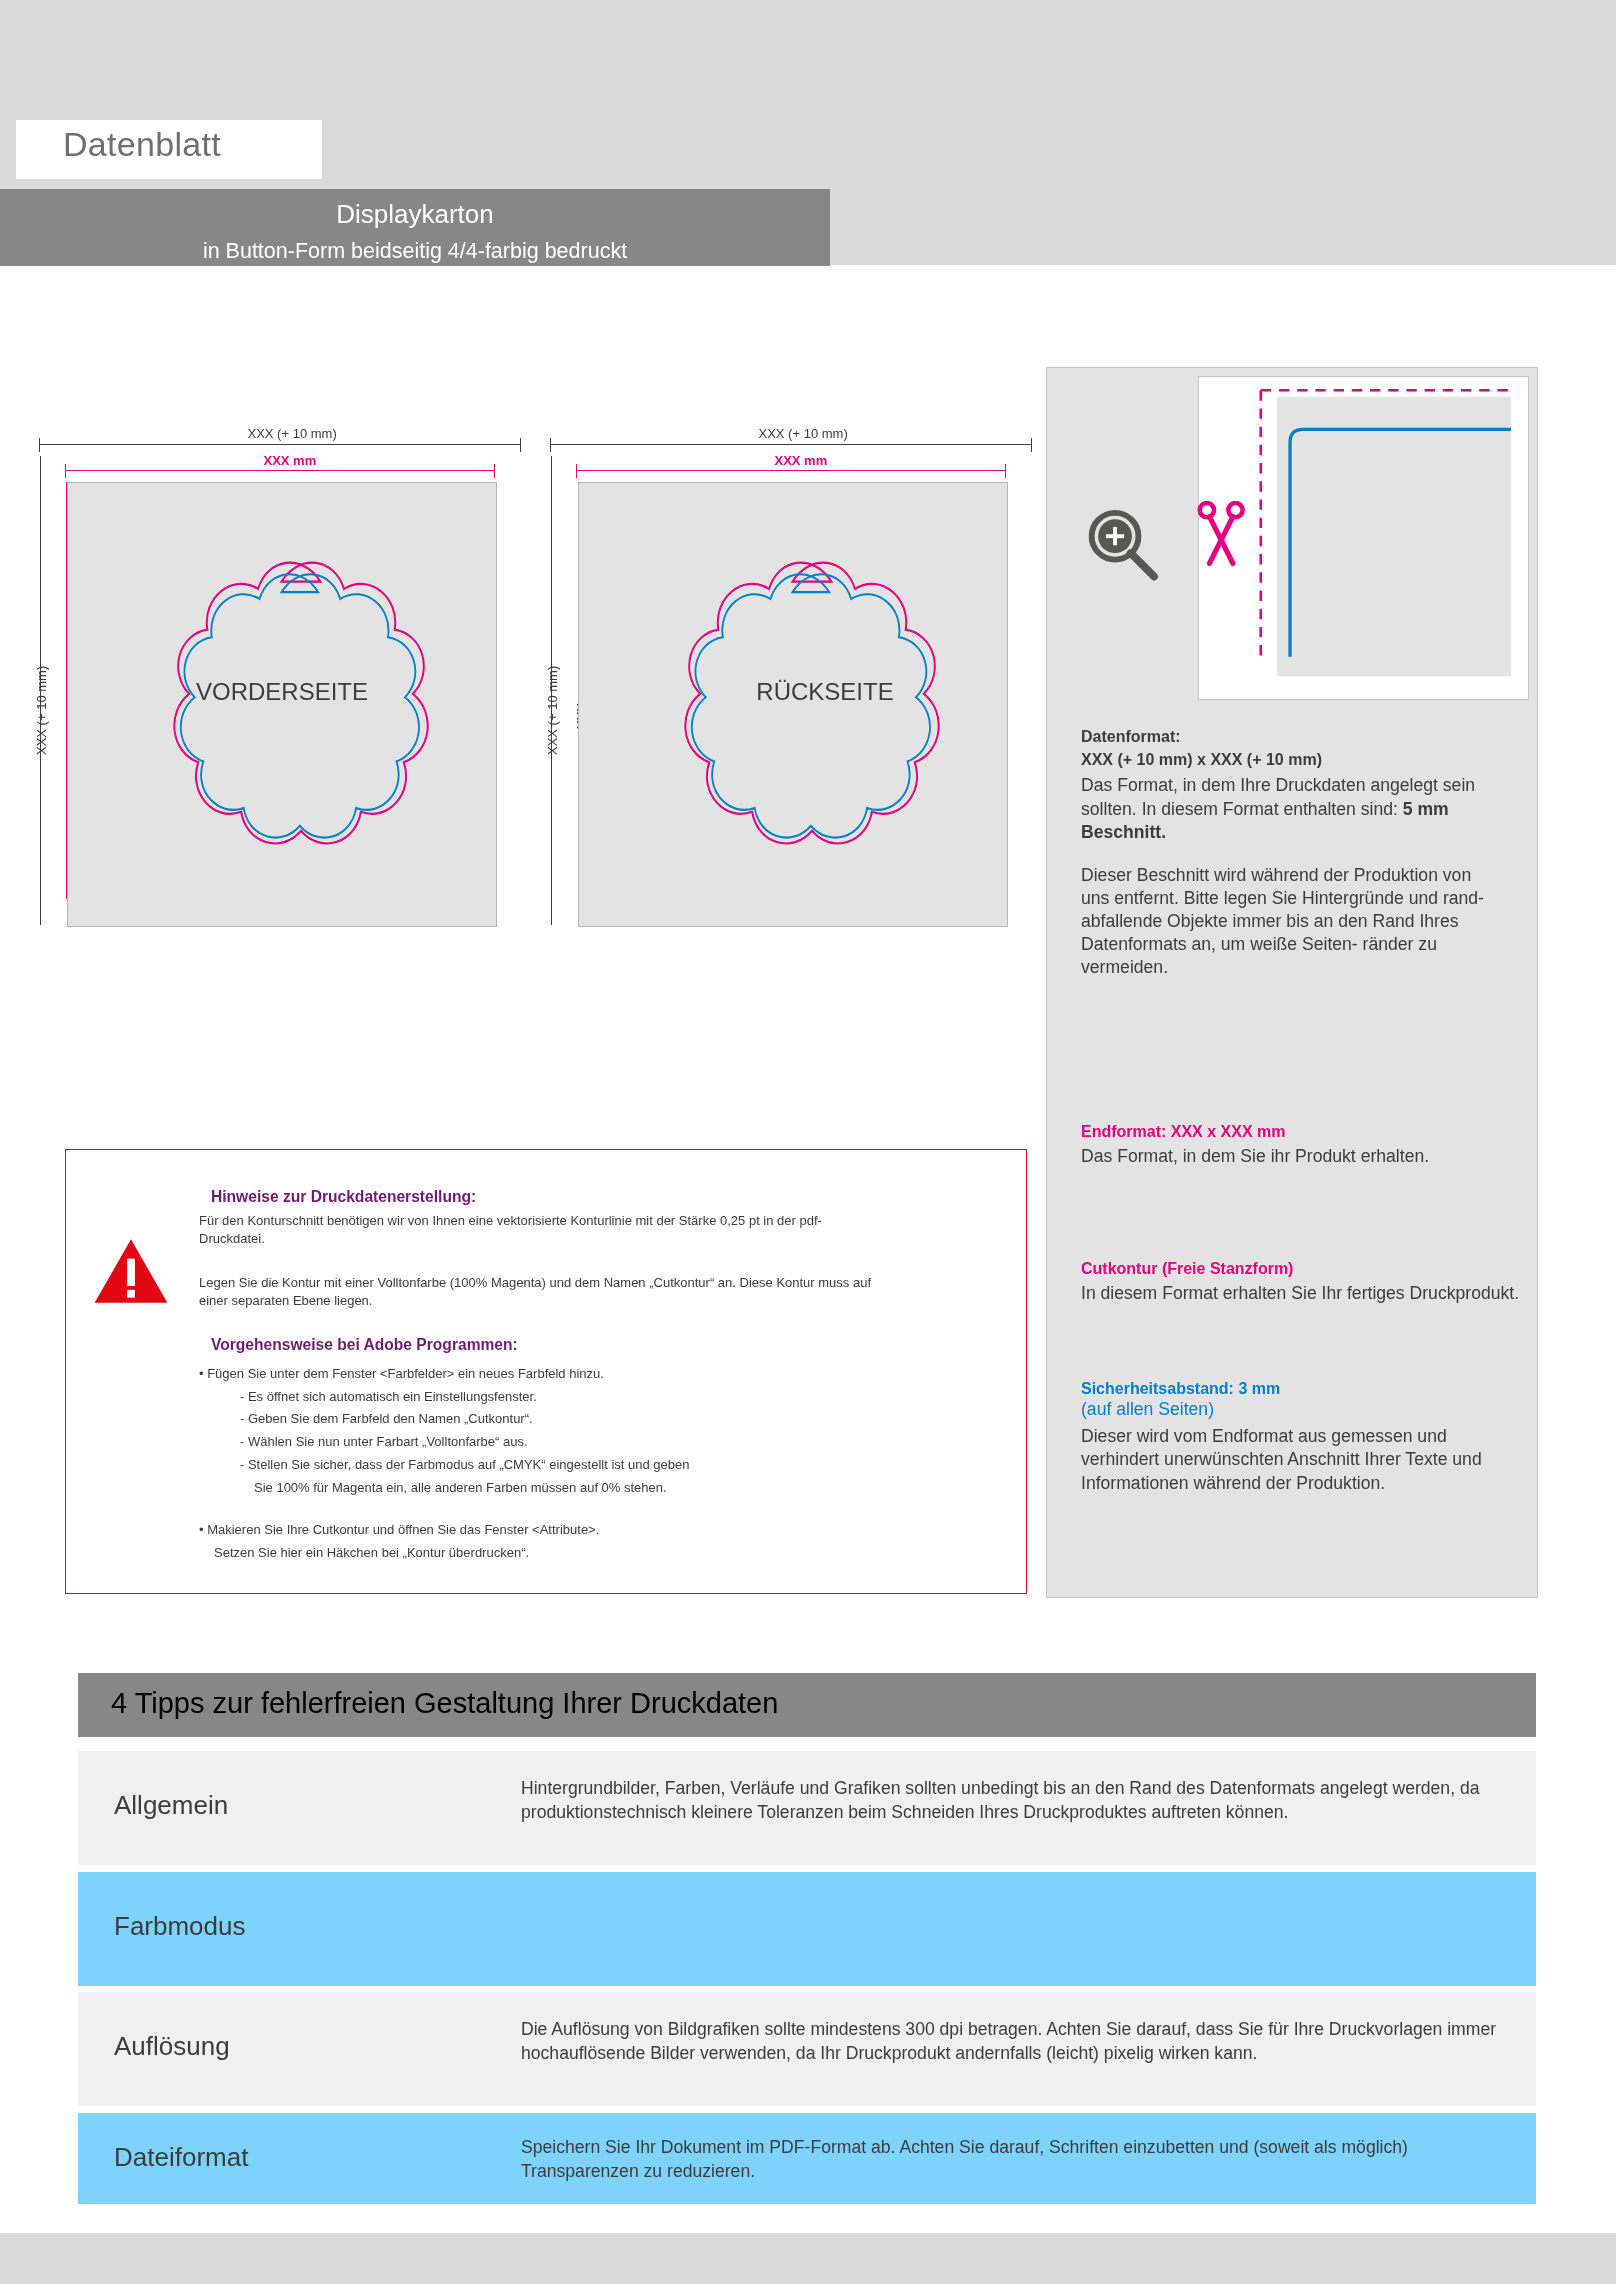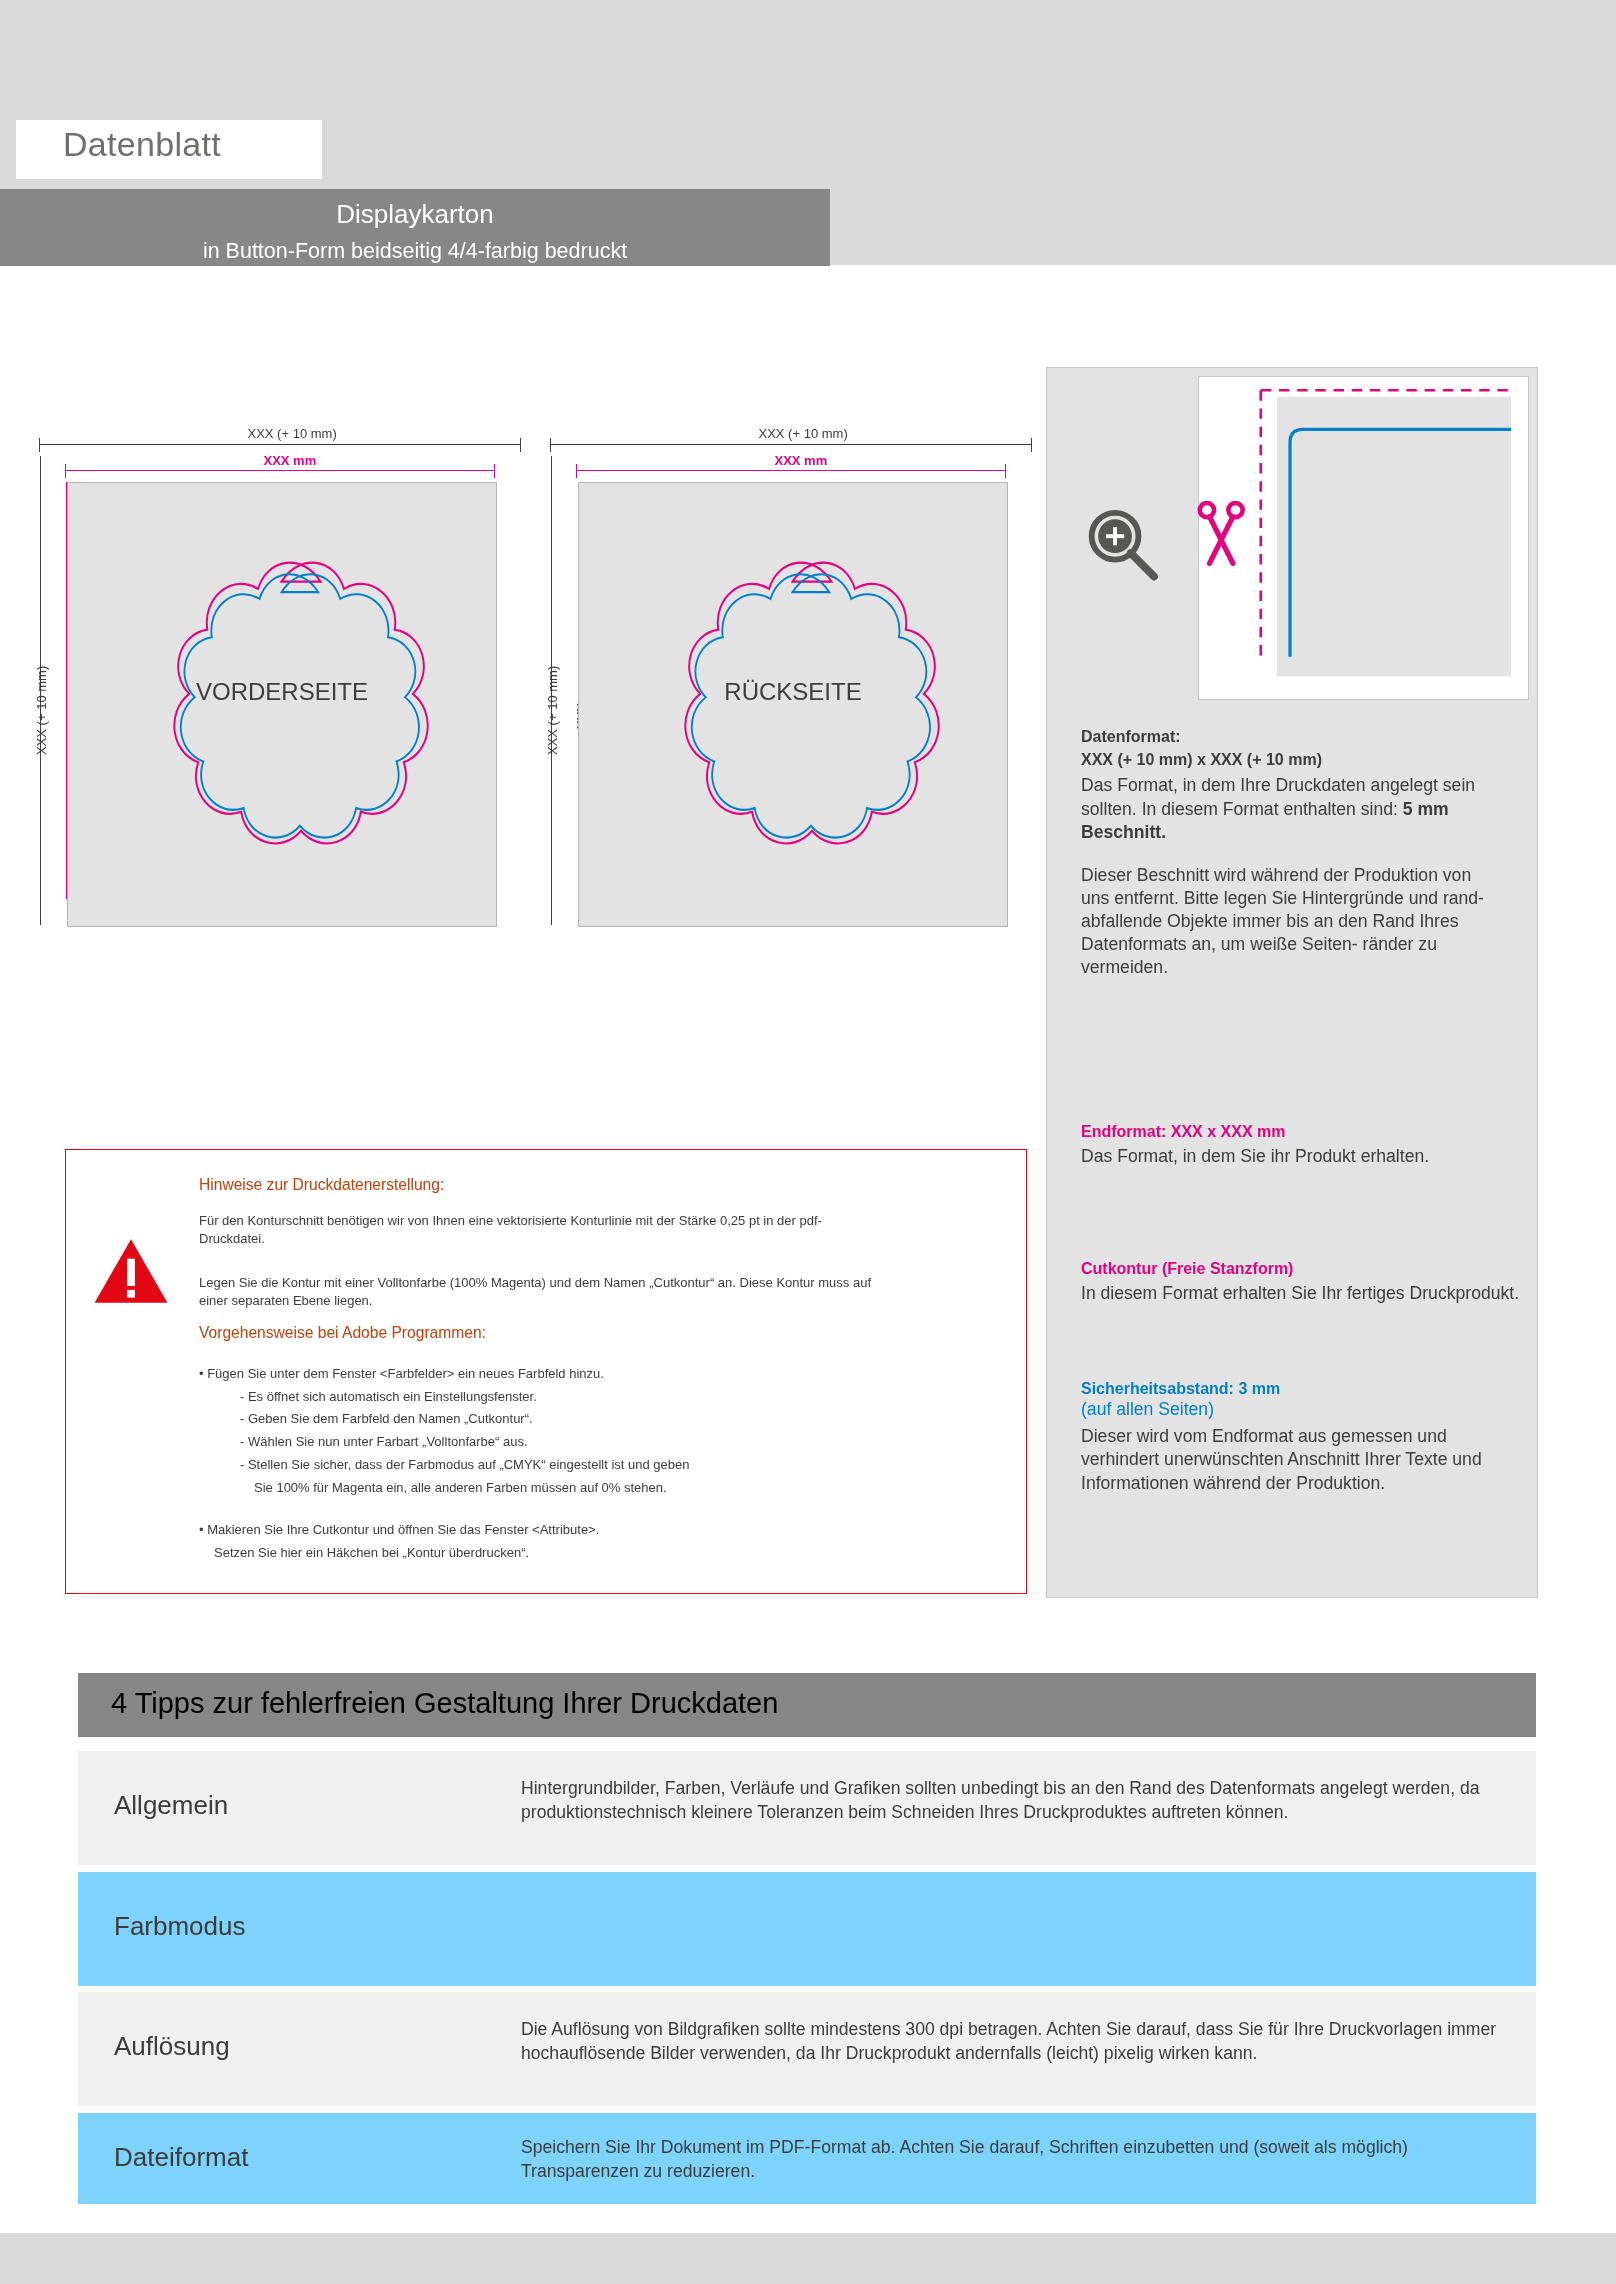--- a/index.html
+++ b/index.html
@@ -67,21 +67,21 @@
   }
   .info-title{font-size:16px;font-weight:bold;}
   .info-body{font-size:17.6px;line-height:1.32;}
   .magenta{color:#e6007e;}
   .blue{color:#0080c9;}
   
   .hinweis{
     position:absolute;left:65px;top:1149px;width:960px;height:443px;
     background:#ffffff;border:1.3px solid #e30613;
   }
-  .hinweis h3{margin:0;font-size:15.6px;font-weight:normal;color:#c2410c;}
+  .hinweis h3{margin:12px;font-size:15.6px;font-weight:bold;color:#701a75;}
   .hinweis p{margin:0;font-size:13px;line-height:1.4;color:#3c3c3b;}
   
   .tipps-head{
     position:absolute;left:78px;top:1673px;width:1458px;height:64px;background:#878787;
   }
   .tipps-head span{
     position:absolute;left:33px;top:14.3px;color:#000000;font-size:29px;
   }
   .tip-row{position:absolute;left:78px;width:1458px;background:#f0f0f0;}
   .tip-row.alt{background:#7dd3fc;}
@@ -190,21 +190,21 @@
              c36 26 28 80 -14 94
              c16 42 -24 82 -66 68
              c-8 44 -62 58 -92 26
              c-30 32 -84 18 -92 -26
              c-42 14 -82 -26 -66 -68
              c-42 -14 -50 -68 -14 -94
              c-32 -30 -16 -82 28 -88
              c-8 -44 38 -78 78 -56
              c14 -42 68 -50 96 -10 Z" transform="translate(0,110) scale(0.94,1.05) translate(21,0)" fill="none" stroke="#0080c9" stroke-width="3"></path>
   </svg>
-  <div class="panel-label" style="top:195px;">RÜCKSEITE</div>
+  <div class="panel-label" style="top:195px;padding-left:32px;">RÜCKSEITE</div>
 </div>
 
 <div class="right-col"></div>
 
 <div class="zoom-box">
   <svg width="327" height="321" viewBox="0 0 503 493">
     <rect x="120" y="30" width="360" height="430" fill="#e3e3e3"></rect>
     <path d="M95 20 L95 430" stroke="#e6007e" stroke-width="4" stroke-dasharray="16 12" fill="none"></path>
     <path d="M95 20 L480 20" stroke="#e6007e" stroke-width="4" stroke-dasharray="16 12" fill="none"></path>
     <path d="M140 430 L140 100 Q140 80 160 80 L480 80" stroke="#0080c9" stroke-width="5" fill="none"></path>

